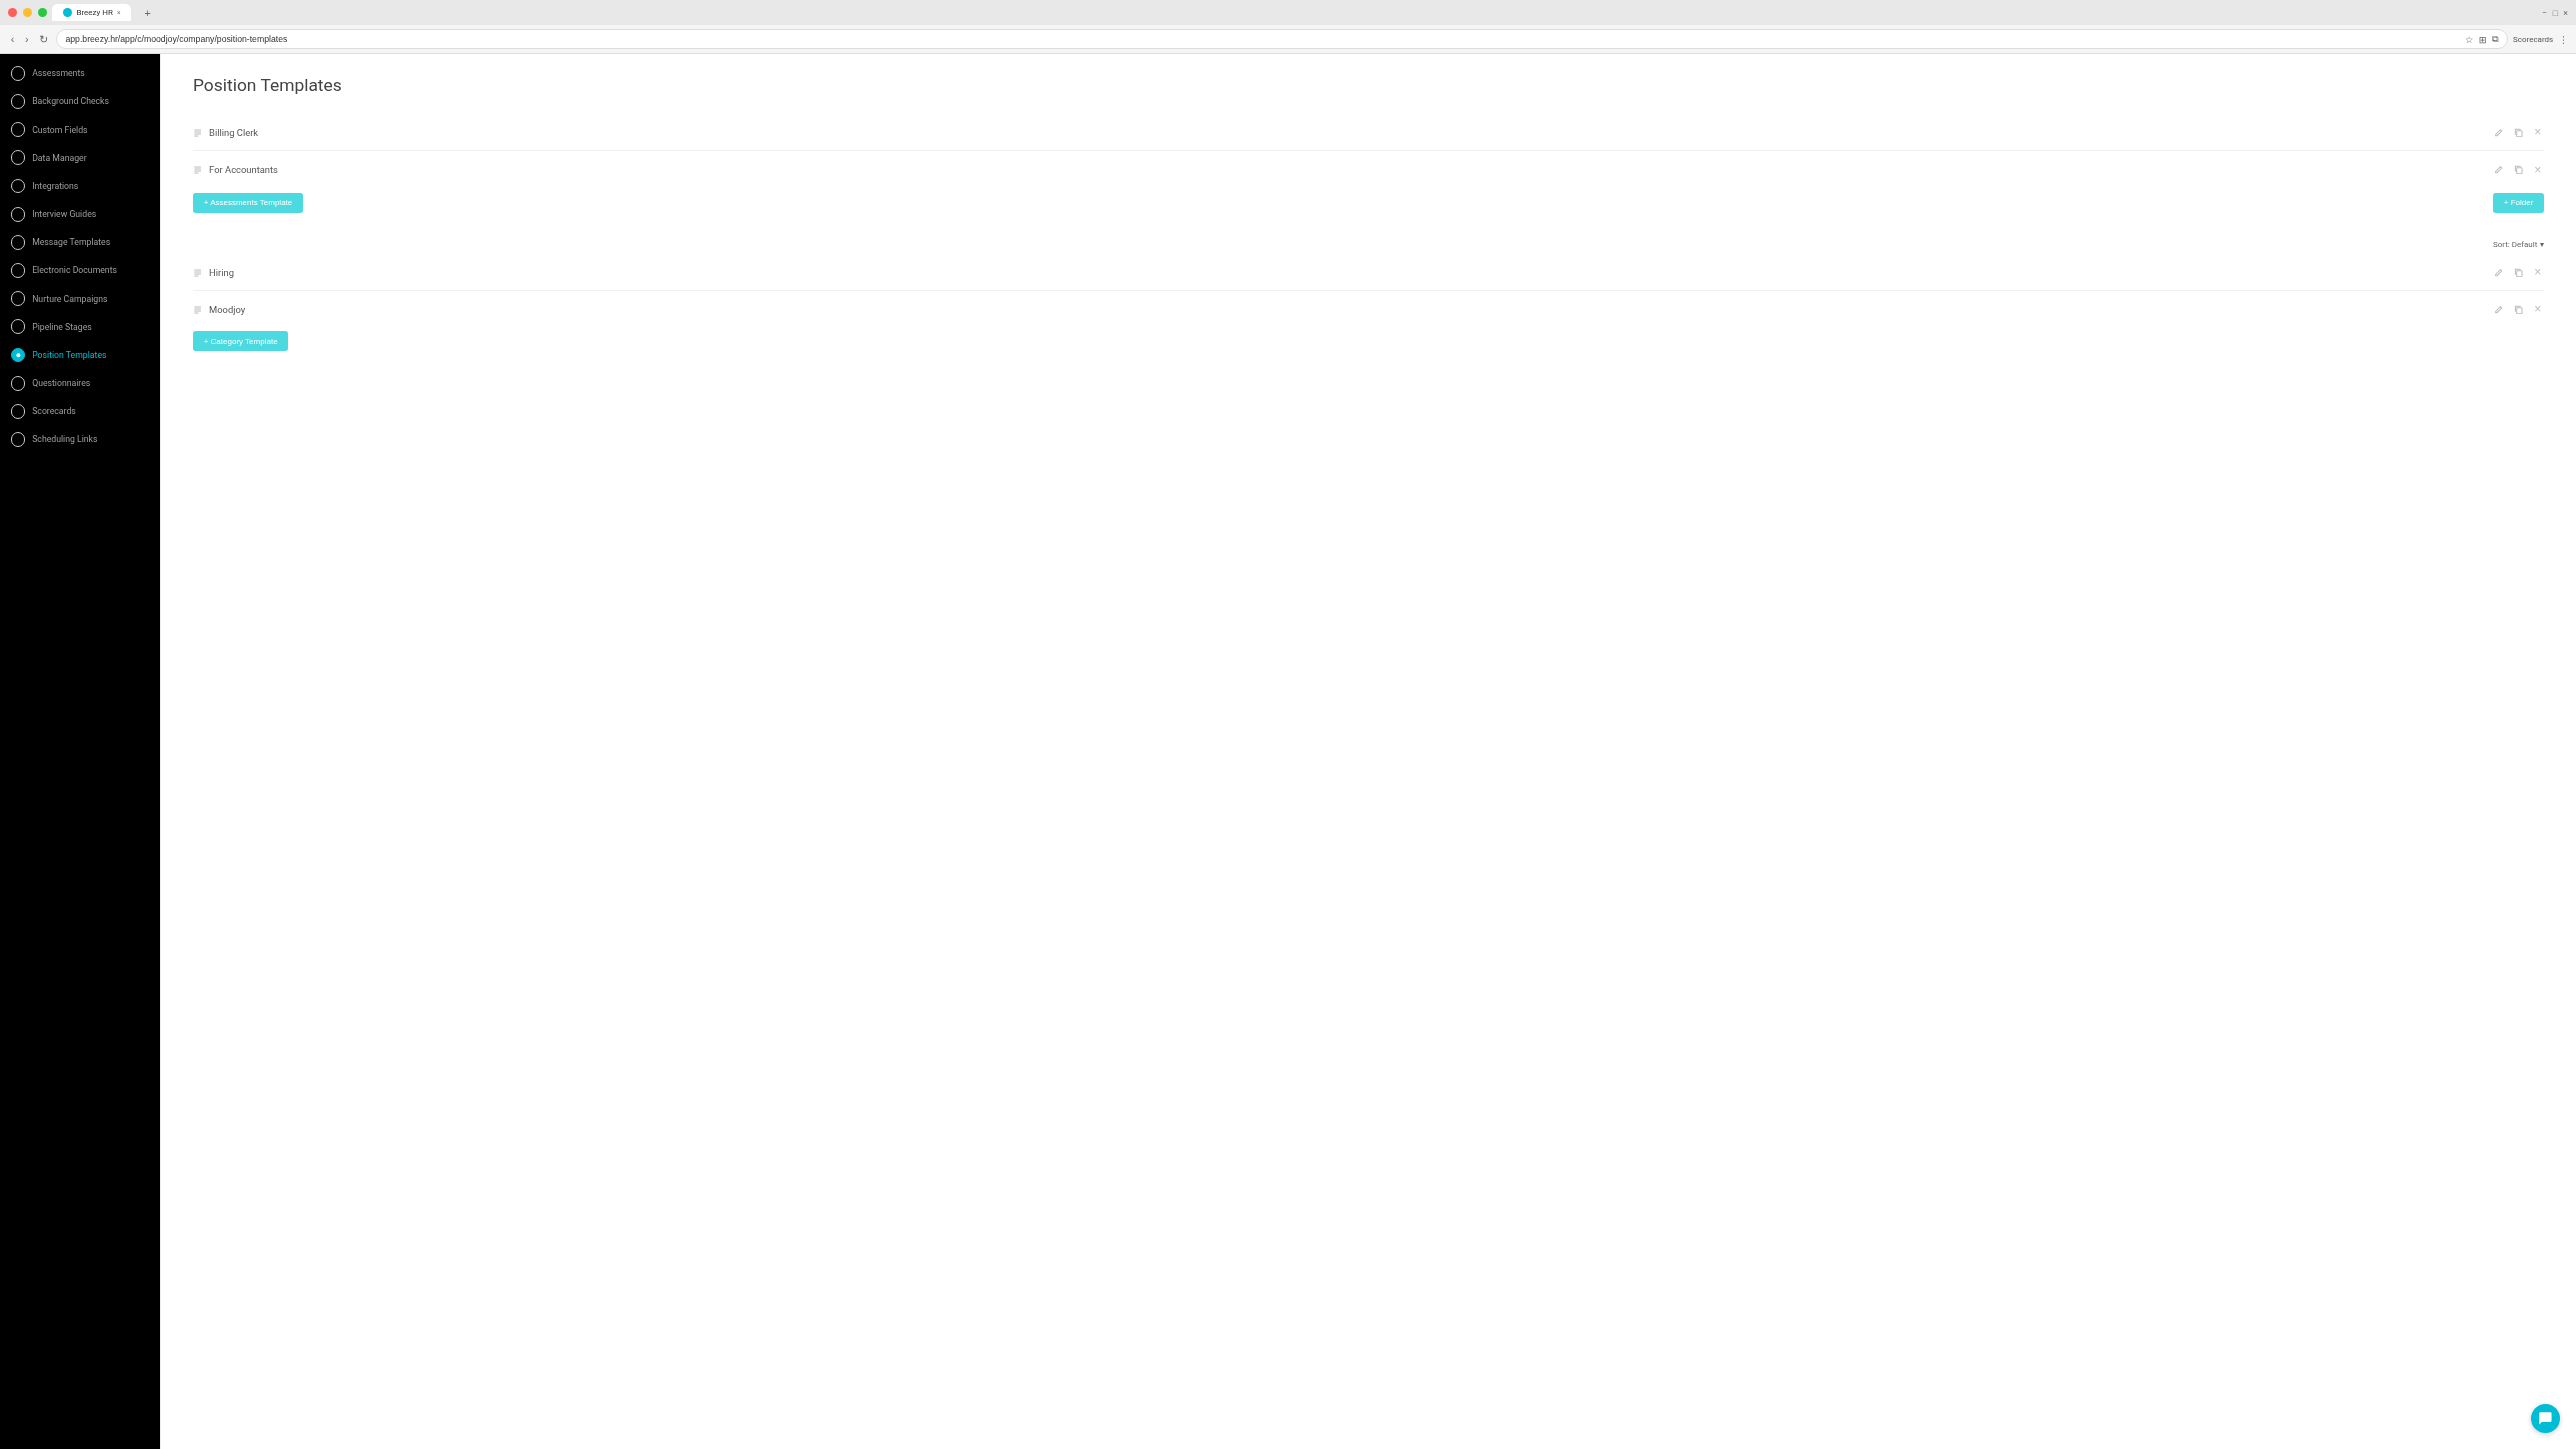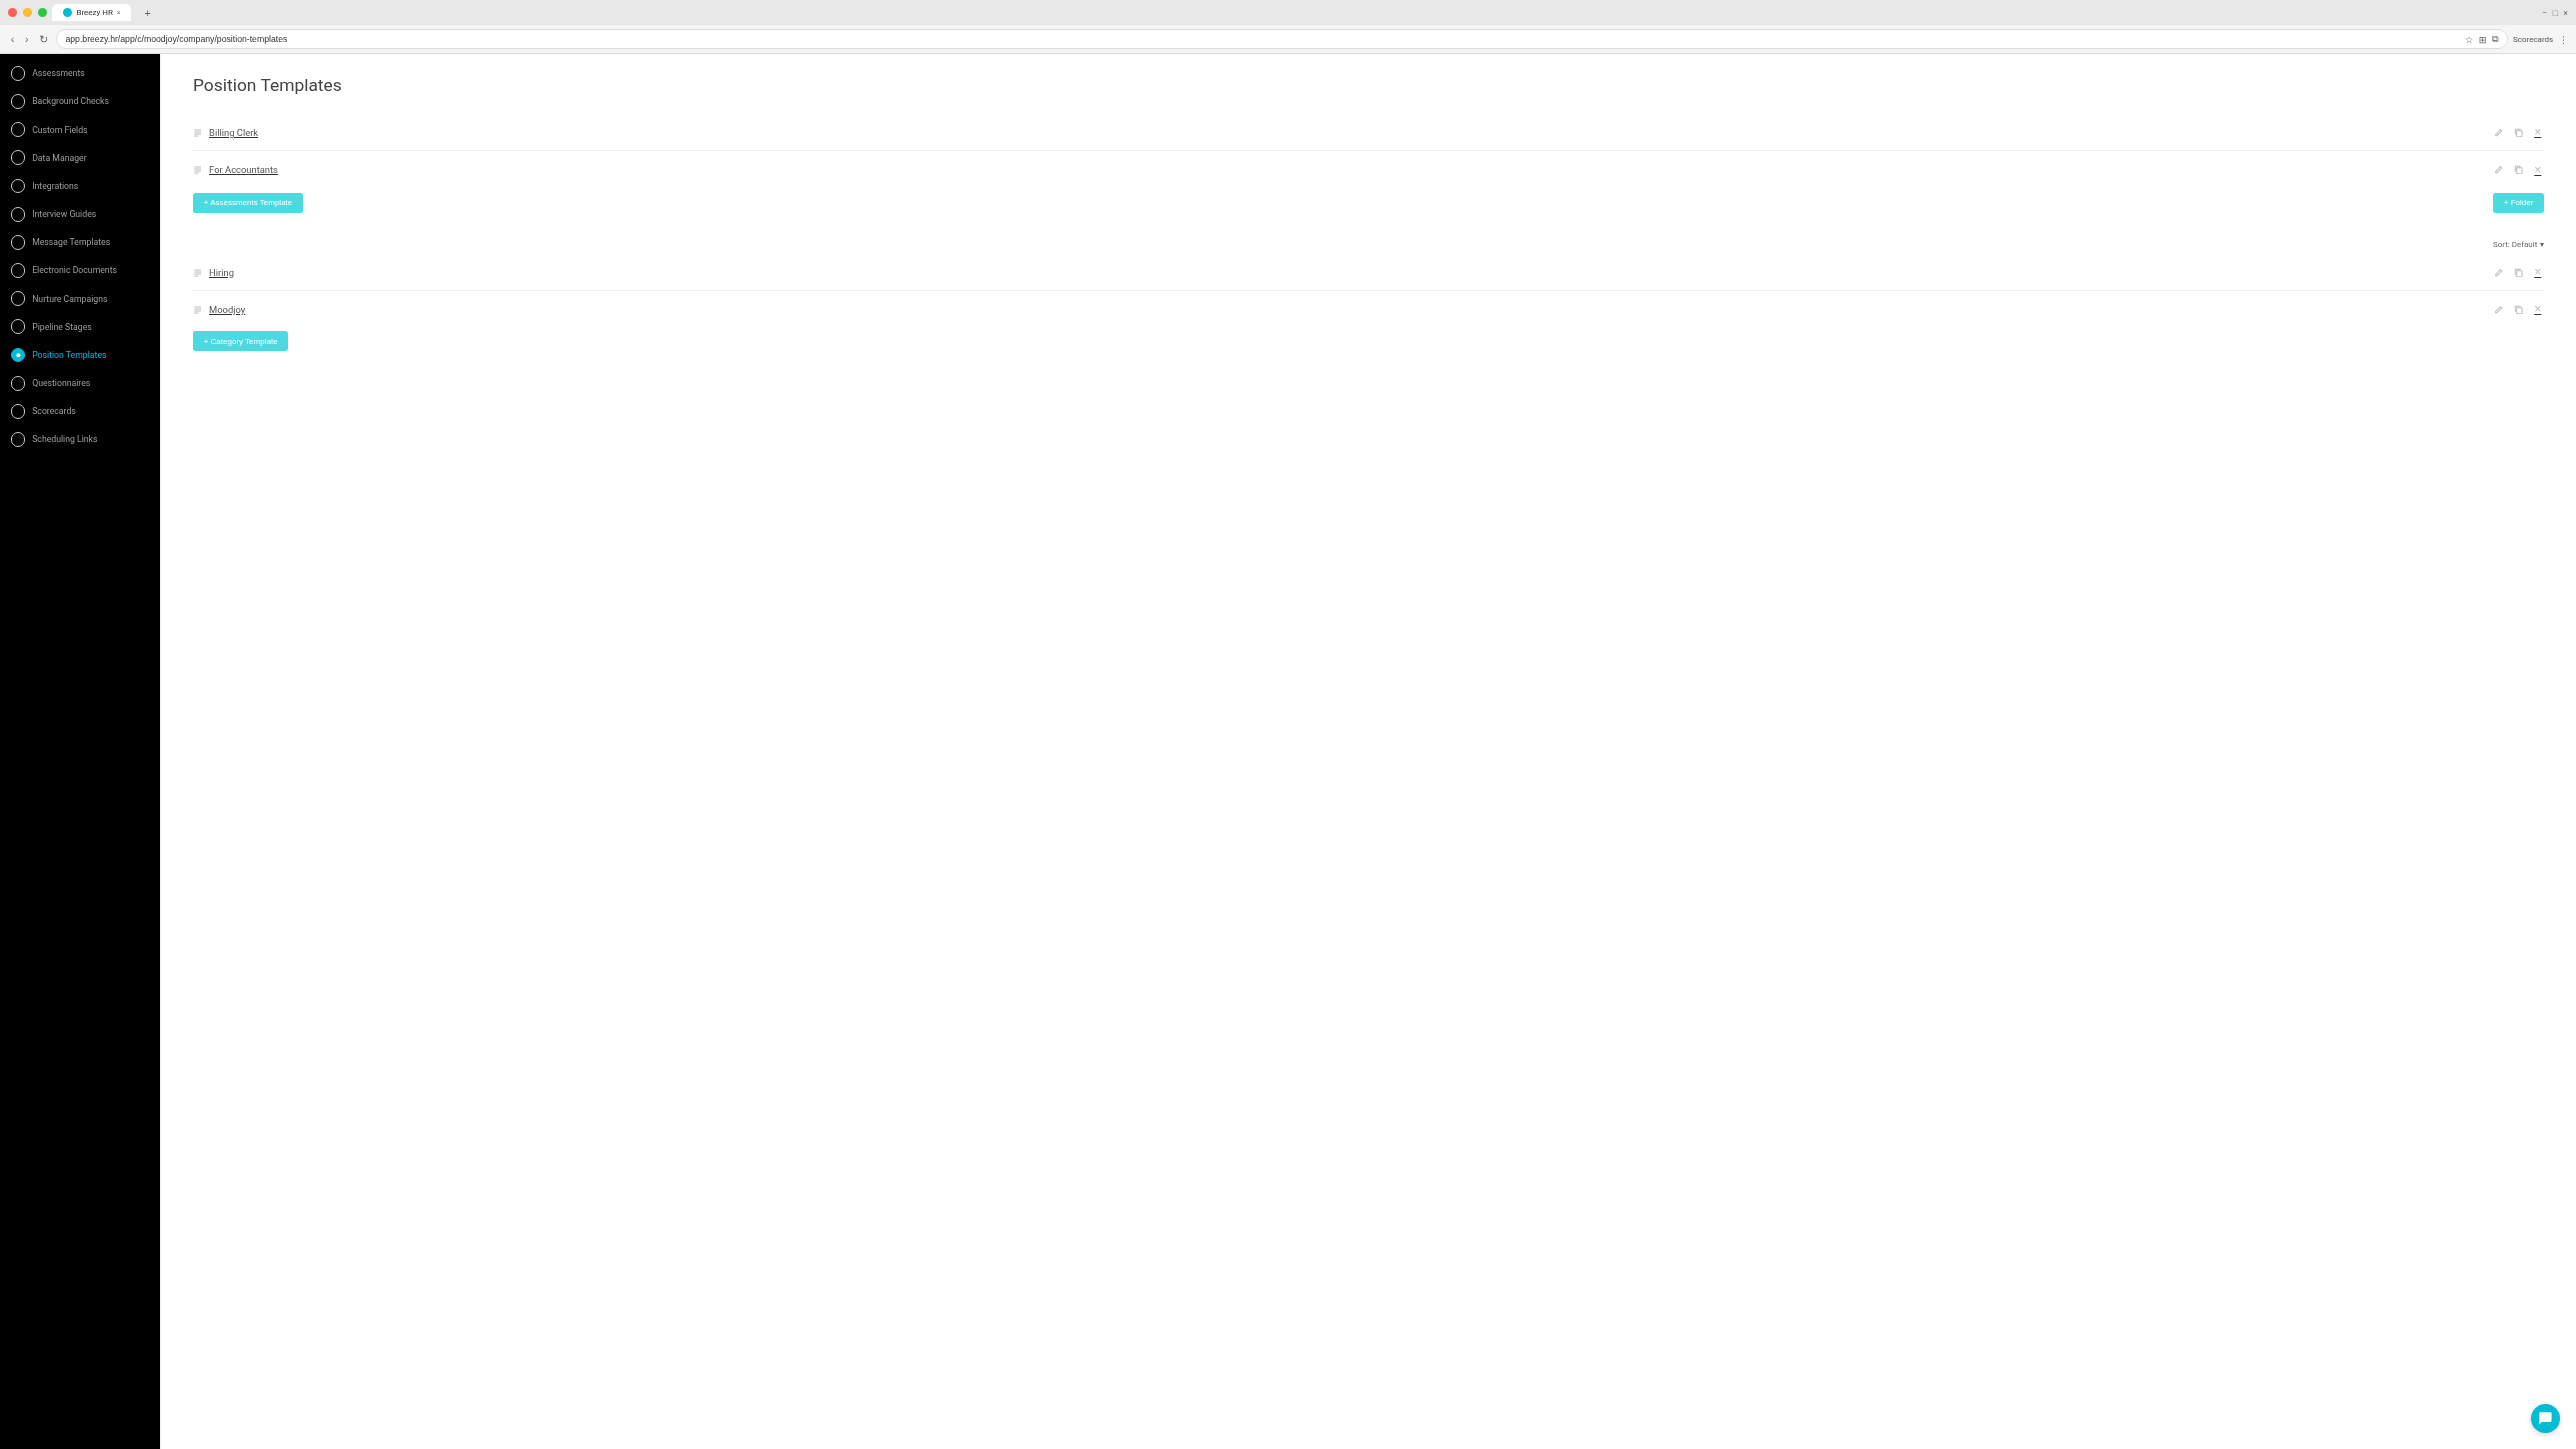--- a/index.html
+++ b/index.html
@@ -40,21 +40,21 @@
     
     .main-content { flex: 1; overflow-y: auto; padding: 21.5px 32px; background: #fff; }
 
     
     .page-title { font-size: 17.4px; font-weight: 400; color: #444; margin-bottom: 19px; }
 
     
     .section-title { font-size: 13.4px; font-weight: 400; color: #555; margin-bottom: 10.7px; }
 
     
-    .template-item { display: flex; justify-content: space-between; padding: 9.4px 0; border-bottom: 0.7px solid #f0f0f0; text-decoration: underline; }
+    .template-item { display: flex; justify-content: space-between; padding: 9.4px 0; border-bottom: 0.7px solid #f0f0f0; }
     .template-item:last-of-type { border-bottom: none; }
     .template-item-left { display: flex; align-items: center; gap: 6.7px; color: #555; font-size: 9.4px; }
     .template-item-icon { color: #aaa; font-size: 9.4px; display: flex; align-items: center; }
     .template-item-actions { display: flex; align-items: center; gap: 5.4px; }
     .action-btn { background: none; border: none; cursor: pointer; color: #bbb; font-size: 9.4px; padding: 2.7px; display: flex; align-items: center; }
 
     
     .btn-teal { background: #4dd9e0; color: #fff; border: none; border-radius: 2.7px; padding: 5.4px 10.7px; font-size: 8px; cursor: pointer; display: inline-flex; align-items: center; gap: 2.7px; }
 
     

